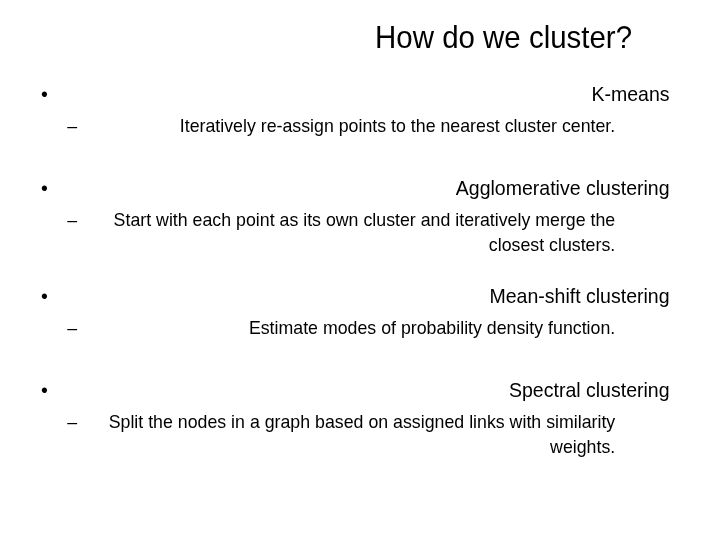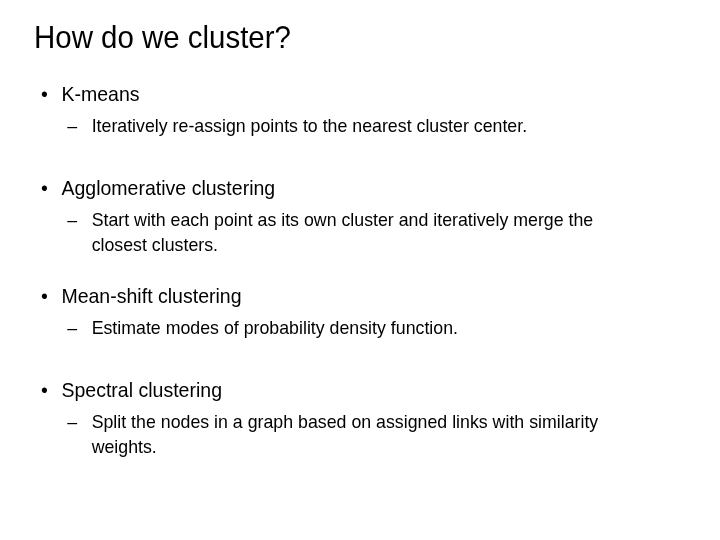--- a/index.html
+++ b/index.html
@@ -14,20 +14,21 @@
     font-family: "Liberation Sans", "DejaVu Sans", sans-serif;
     color: #000000;
     -webkit-font-smoothing: none;
   }
 
   .slide {
     position: relative;
     width: 720px;
     height: 486px;
     background: #ffffff;
+    text-align: right;
   }
 
   
   .slide-title {
     position: absolute;
     left: 34px;
     top: 18px;
     width: 650px;
     font-size: 32px;
     line-height: 38px;

